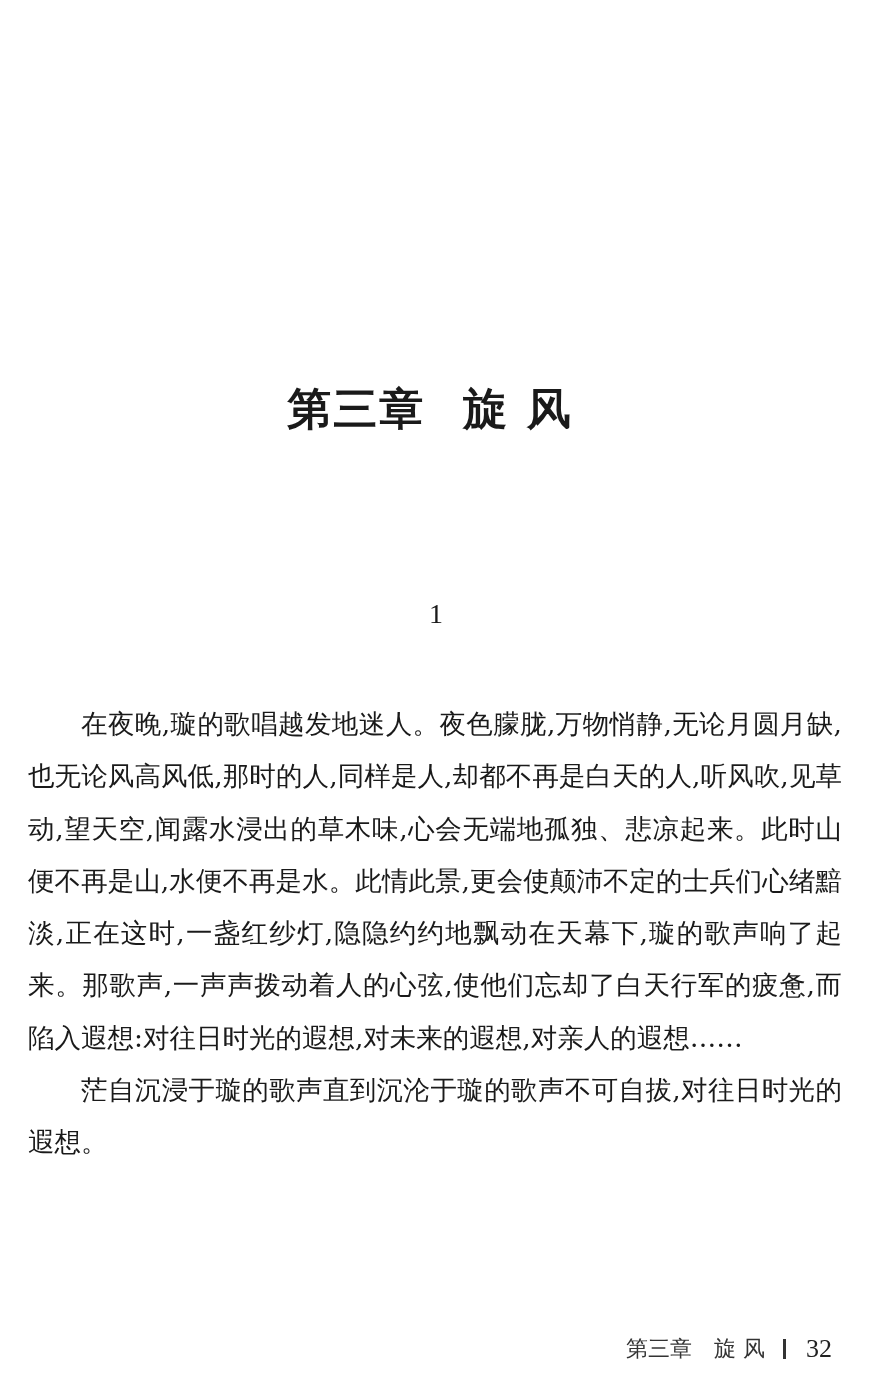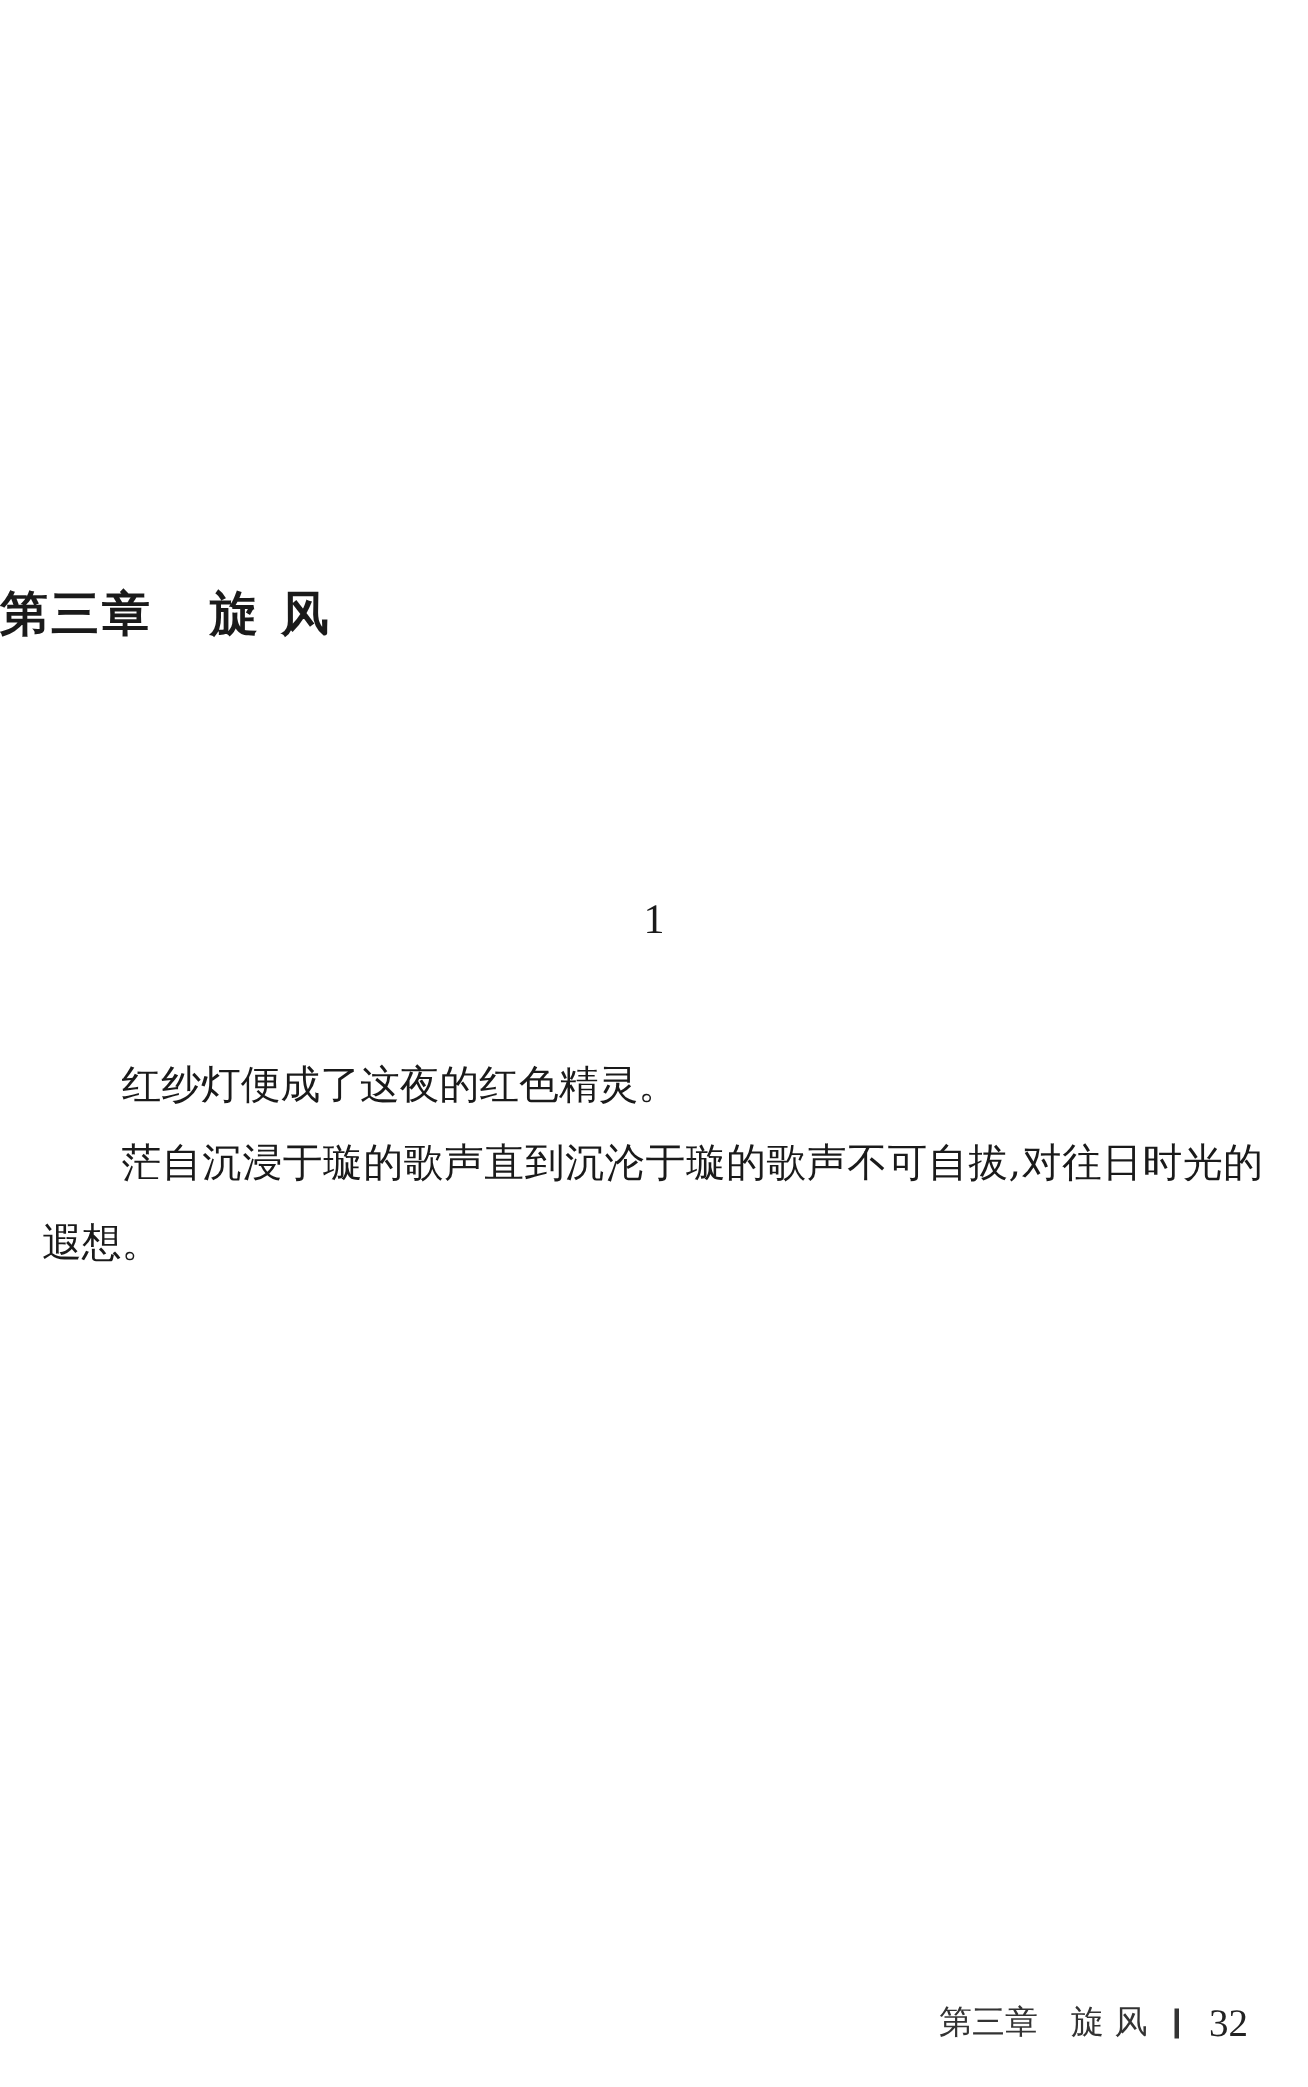--- a/index.html
+++ b/index.html
@@ -3,22 +3,22 @@
 <meta charset="utf-8">
 <style>
   html, body { margin: 0; padding: 0; background: #ffffff; }
   body {
     width: 872px; height: 1391px; position: relative; overflow: hidden;
     font-family: "DejaVu Serif", "Liberation Serif", serif;
     color: #1a1a1a;
   }
   .chapter-title {
     position: absolute; top: 386px; left: 0; width: 860px;
-    text-align: left; font-family: "DejaVu Sans", sans-serif;
-    font-weight: bold; font-size: 32px; letter-spacing: 2px; line-height: 46px;
+    text-align: center; font-family: "DejaVu Sans", sans-serif;
+    font-weight: bold; font-size: 44px; letter-spacing: 2px; line-height: 46px;
   }
   .chapter-title .gap { display: inline-block; width: 38px; }
   .section-num {
     position: absolute; top: 598px; left: 0; width: 872px; text-align: center;
     font-family: "Liberation Serif", serif; font-size: 28px; line-height: 32px;
   }
   .body-text {
     position: absolute; top: 698px; left: 28px; width: 814px;
     font-size: 26.5px; line-height: 52.3px;
     text-align: justify; text-justify: inter-character;
@@ -36,21 +36,21 @@
 </head>
 <body>
 
 <div class="chapter-title">
   <span>第三章</span><span class="gap"></span><span>旋 风</span>
 </div>
 
 <div class="section-num">1</div>
 
 <div class="body-text">
-  <p>红纱灯便成了这夜的红色精灵。</p>
+  <p>在夜晚,璇的歌唱越发地迷人。夜色朦胧,万物悄静,无论月圆月缺,也无论风高风低,那时的人,同样是人,却都不再是白天的人,听风吹,见草动,望天空,闻露水浸出的草木味,心会无端地孤独、悲凉起来。此时山便不再是山,水便不再是水。此情此景,更会使颠沛不定的士兵们心绪黯淡,正在这时,一盏红纱灯,隐隐约约地飘动在天幕下,璇的歌声响了起来。那歌声,一声声拨动着人的心弦,使他们忘却了白天行军的疲惫,而陷入遐想:对往日时光的遐想,对未来的遐想,对亲人的遐想……</p>
   <p>茫自沉浸于璇的歌声直到沉沦于璇的歌声不可自拔,对往日时光的遐想。</p>
 </div>
 
 <div class="running-footer">
   <span>第三章</span>
     <span class="gap"></span>
     <span>旋 风</span>
   <span class="sep"></span>
   <span class="pg">32</span>
 </div>

